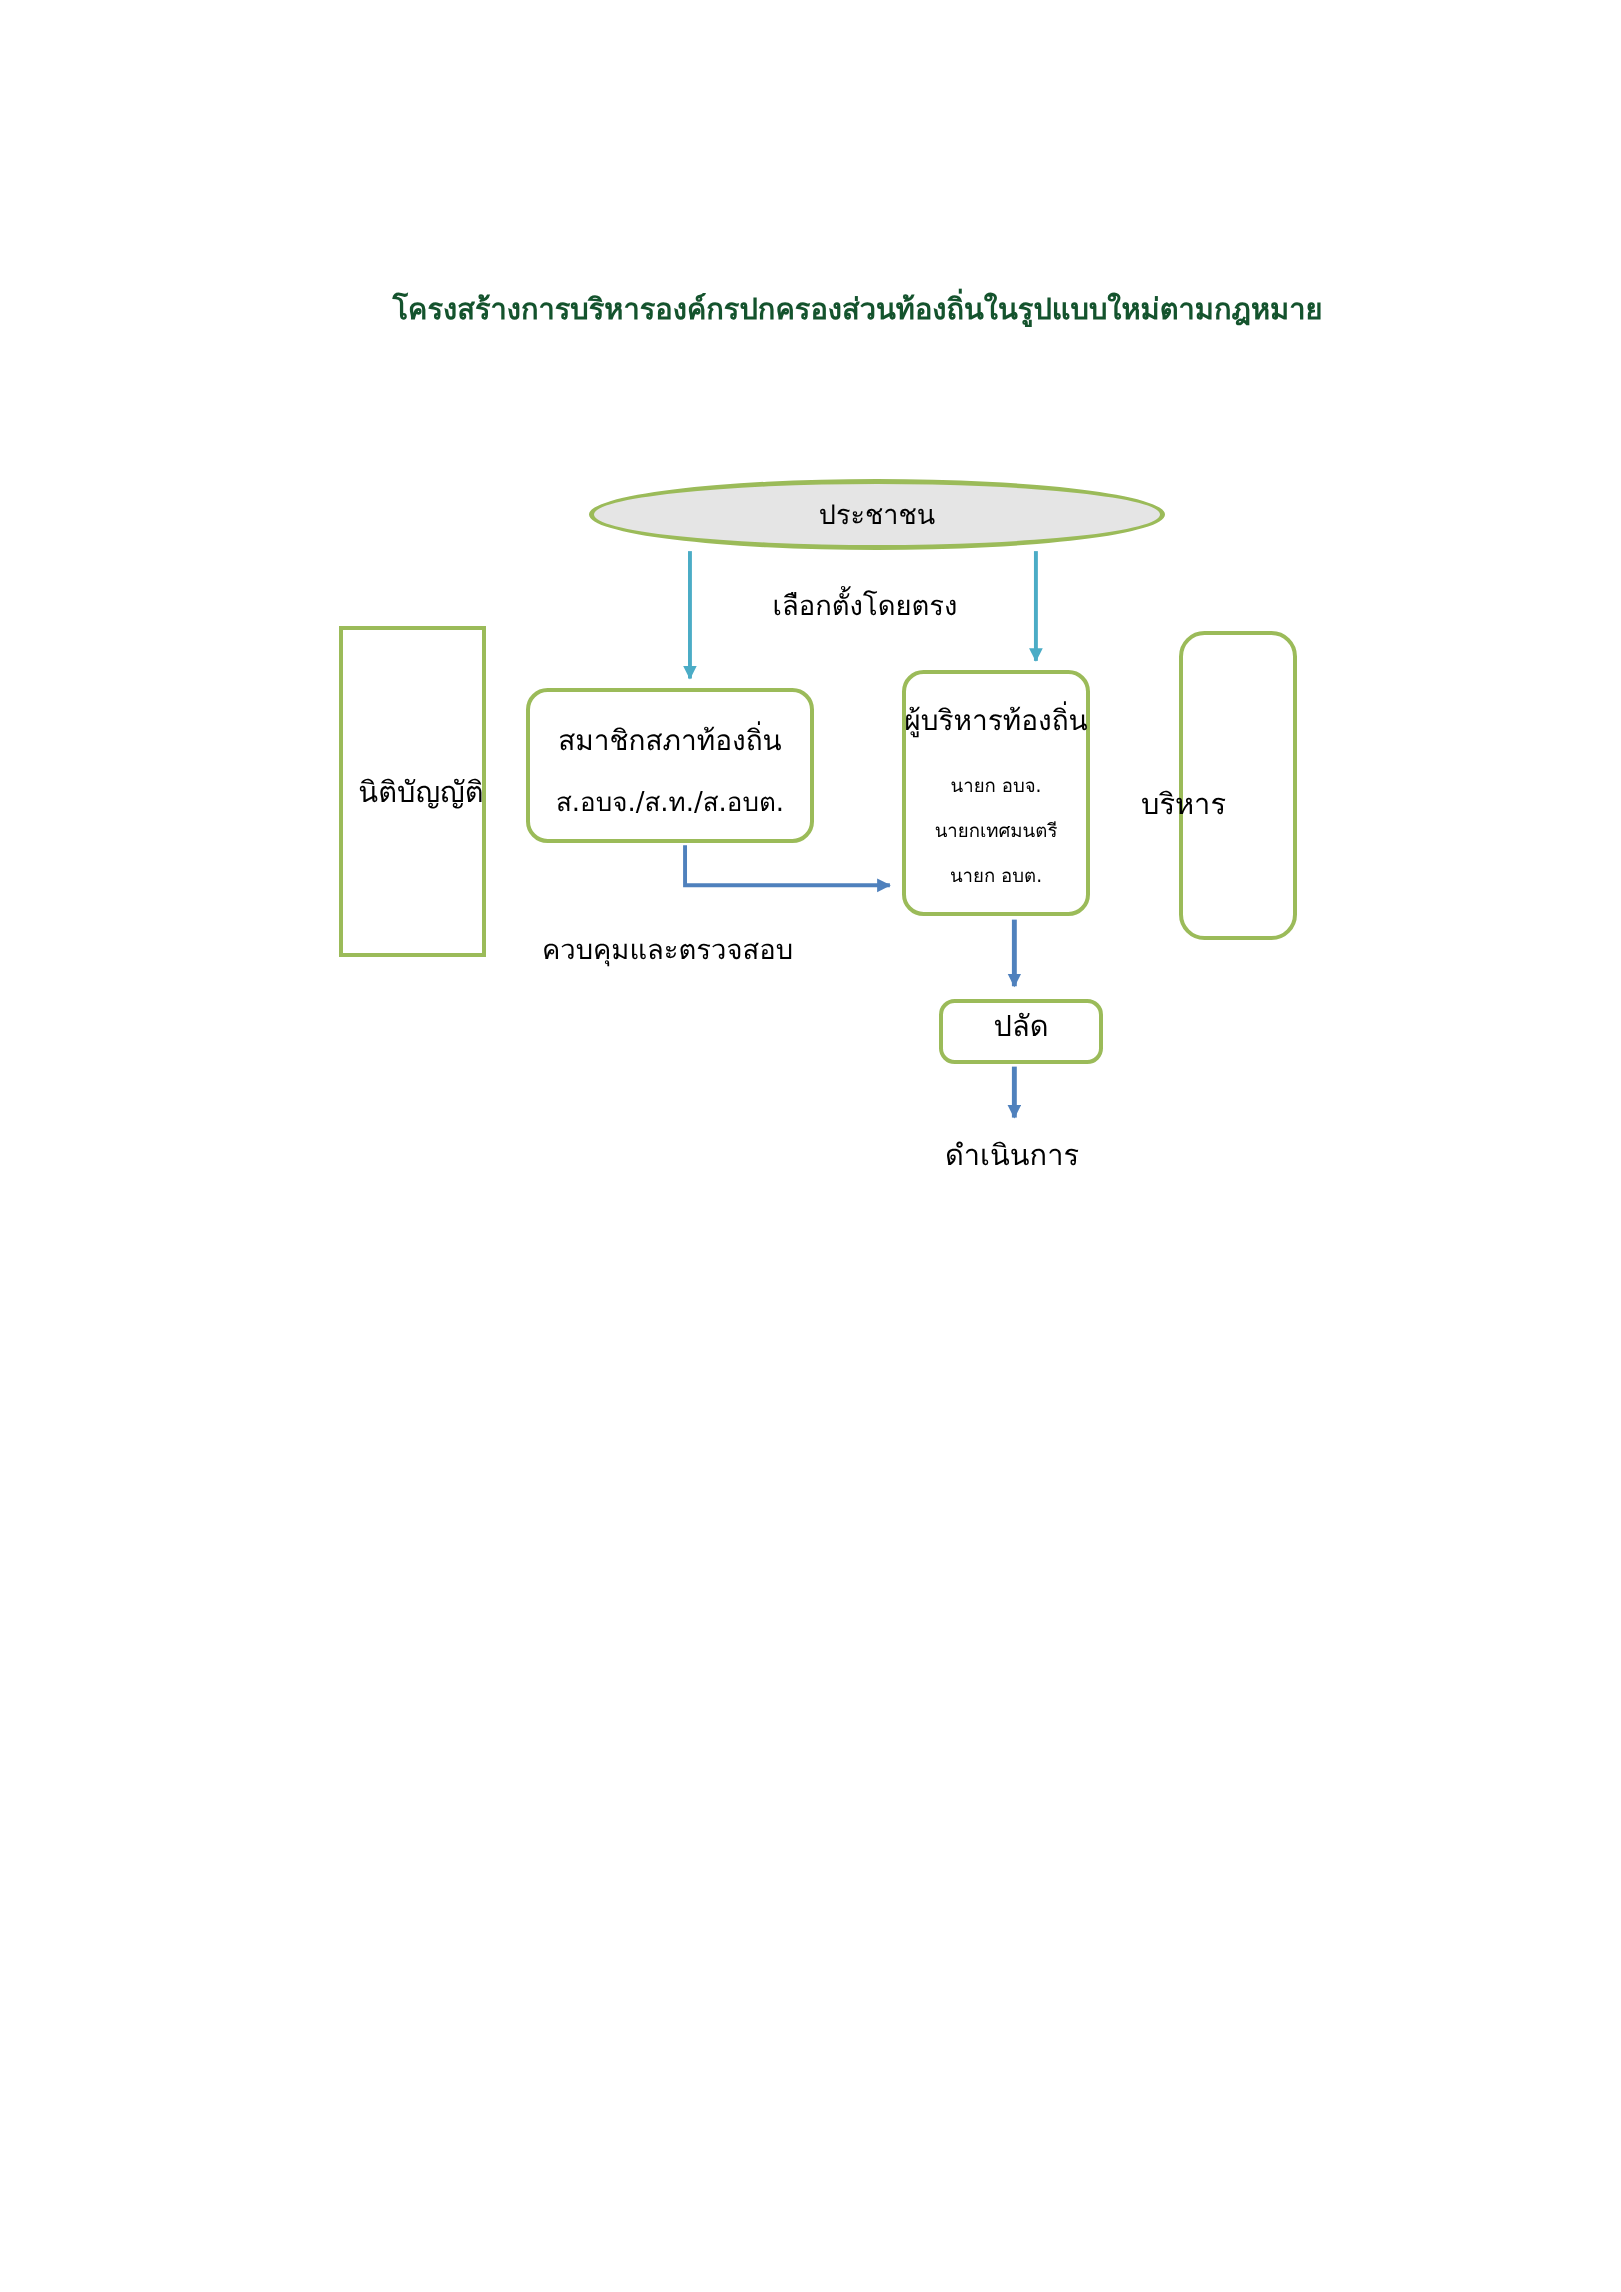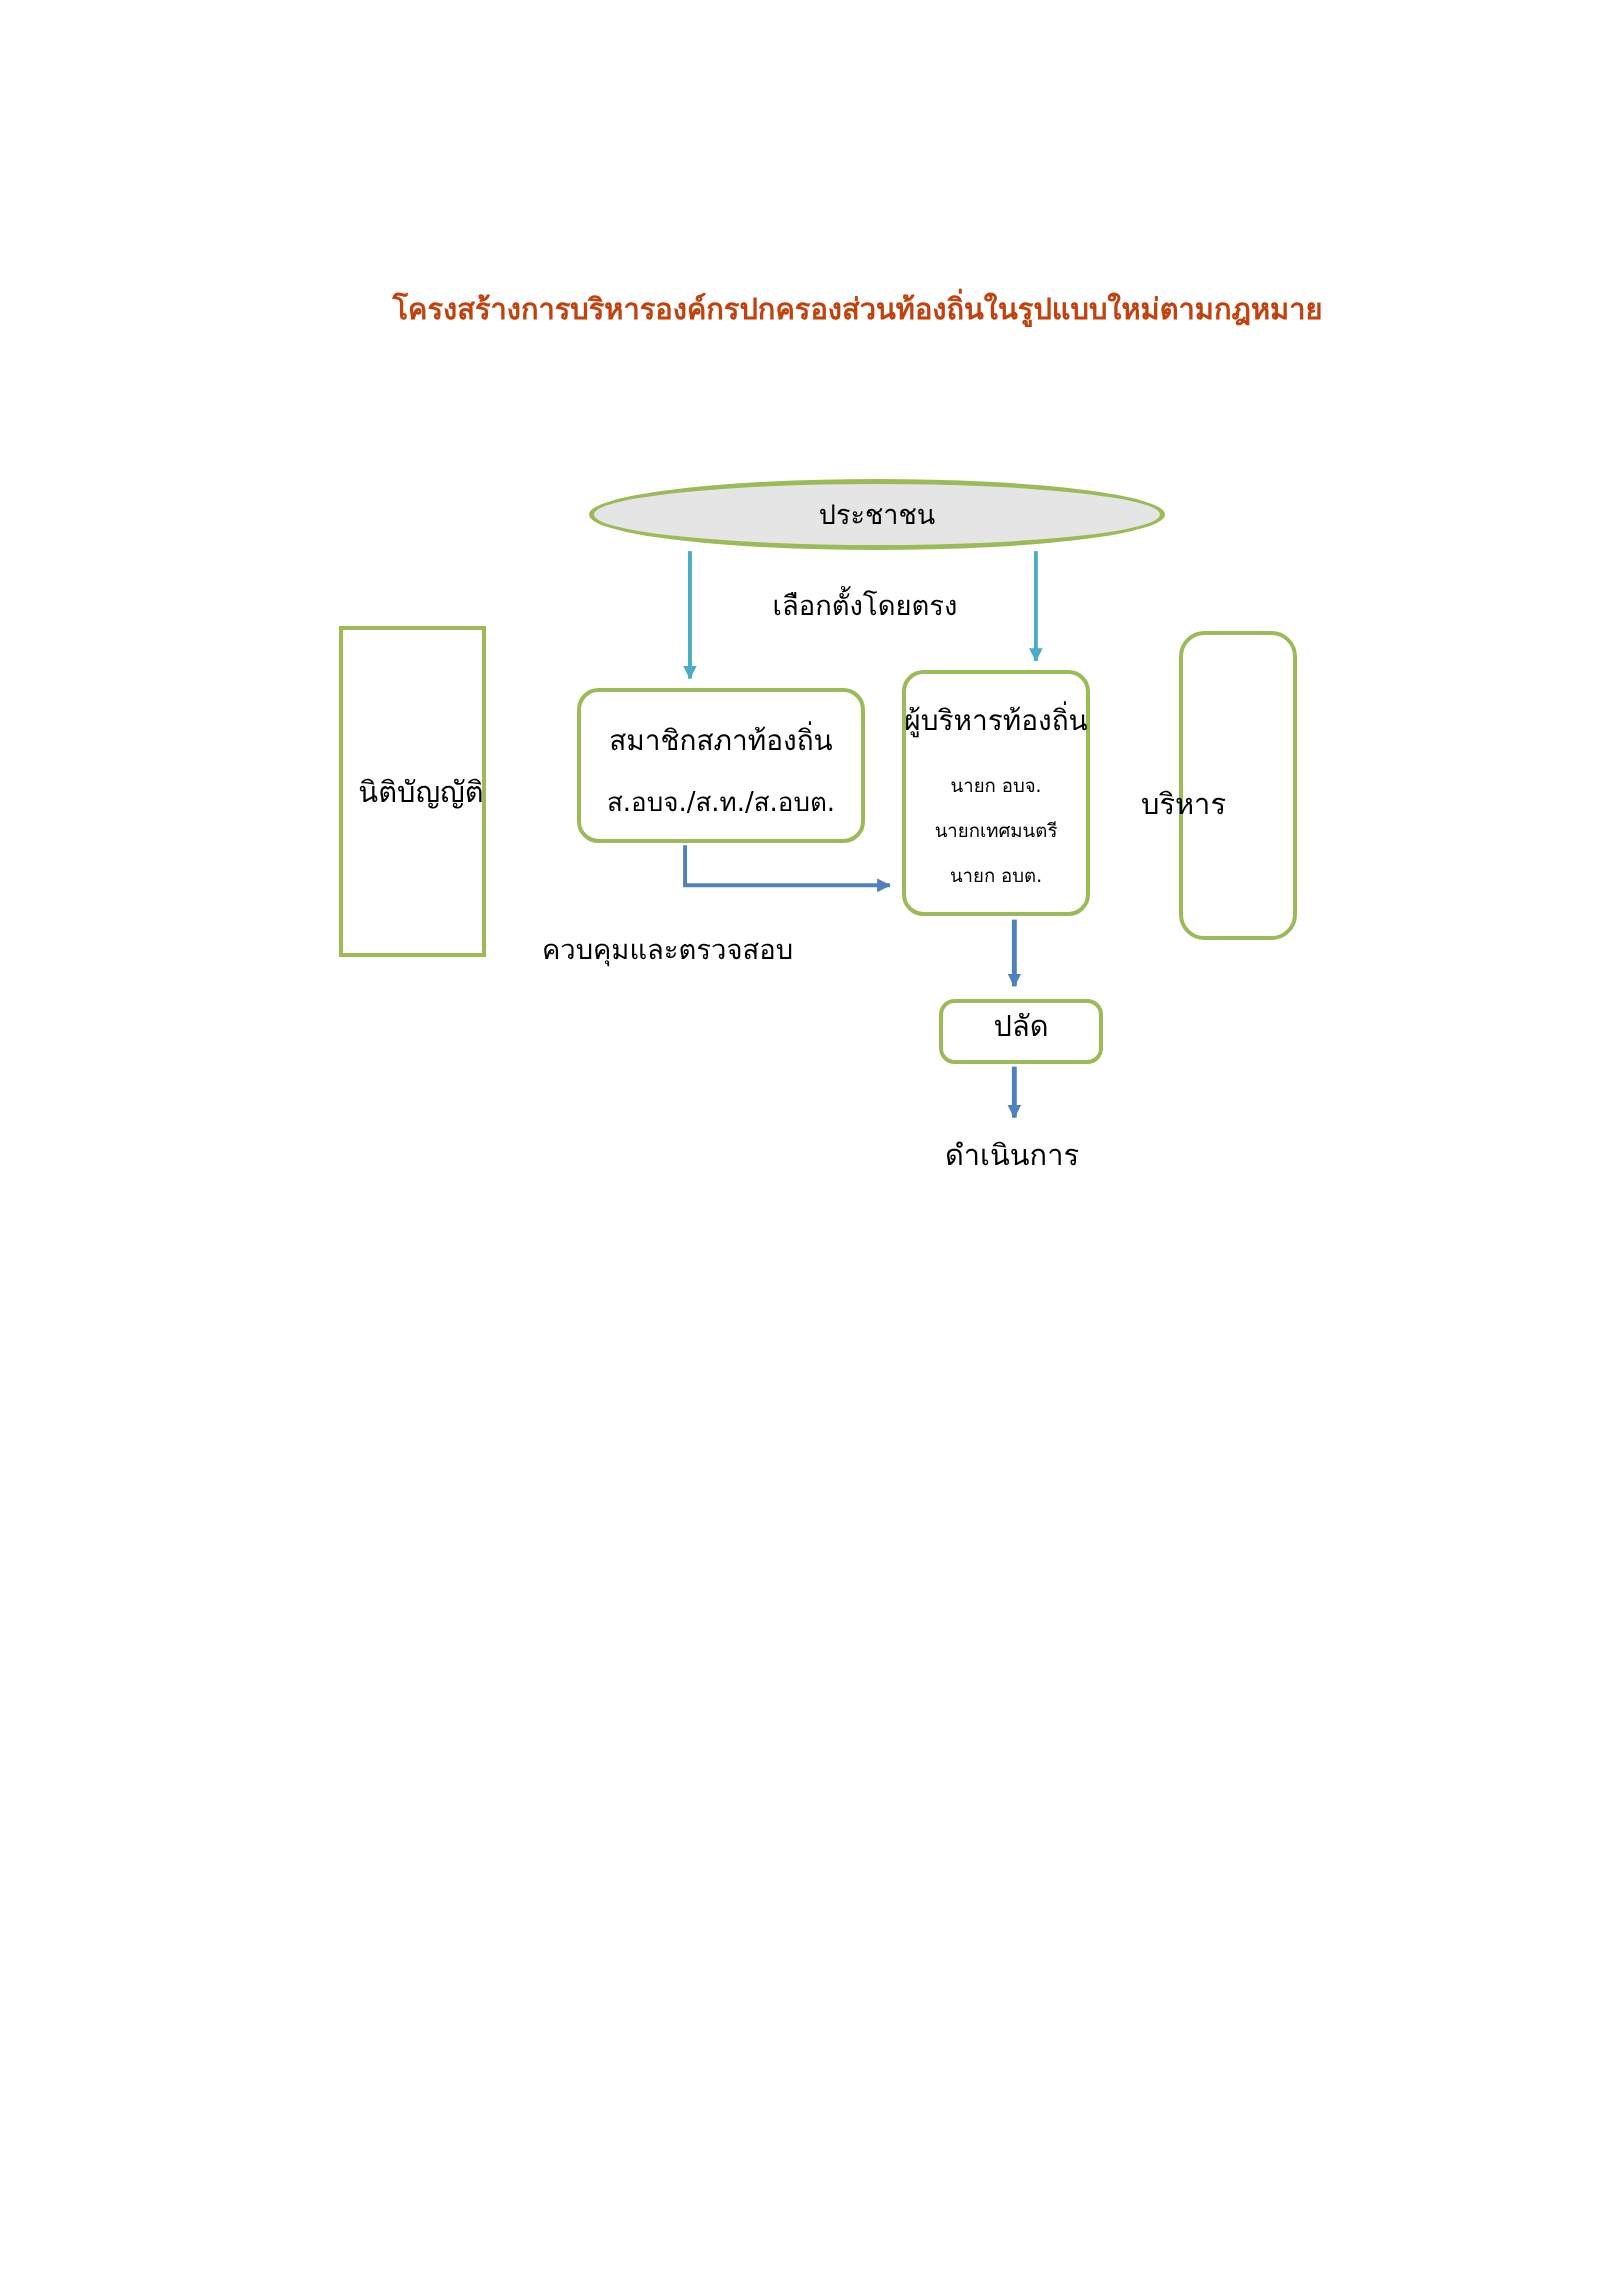--- a/index.html
+++ b/index.html
@@ -15,21 +15,21 @@
     background: #ffffff;
     overflow: hidden;
   }
   .abs { position: absolute; }
 
   .page-title {
     left: 294px; top: 286px; width: 1127px;
     text-align: center;
     font-size: 29px;
     font-weight: bold;
-    color: #c2410c;
+    color: #14532d;
   }
 
   .ellipse {
     left: 589px; top: 479px; width: 576px; height: 71px;
     border: 5.9px solid #9BBB59;
     border-radius: 50%;
     background: #e5e5e5;
     display: flex; align-items: center; justify-content: center;
     font-size: 27px;
   }
@@ -42,21 +42,21 @@
   .legislative-box {
     left: 339px; top: 626px; width: 147px; height: 331px;
     display: flex; align-items: center; justify-content: center; padding-left: 17px;
   }
   .legislative-label {
     font-size: 29px;
     white-space: nowrap;
   }
 
   .council-box {
-    left: 577px; top: 688px; width: 288px; height: 155px;
+    left: 526px; top: 688px; width: 288px; height: 155px;
     border-radius: 21.6px;
     display: flex; flex-direction: column; align-items: center;
   }
   .council-title { margin-top: 25.5px; font-size: 28px; white-space: nowrap; }
   .council-subtitle { margin-top: 19.6px; font-size: 26px; white-space: nowrap; }
 
   .executive-box {
     left: 902px; top: 670px; width: 188px; height: 246px;
     border-radius: 21.6px;
     display: flex; flex-direction: column; align-items: center;

